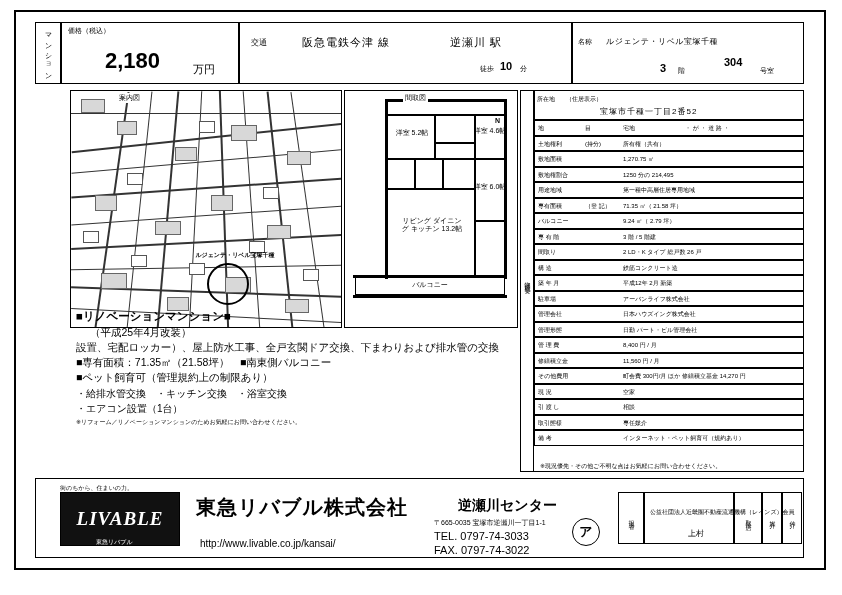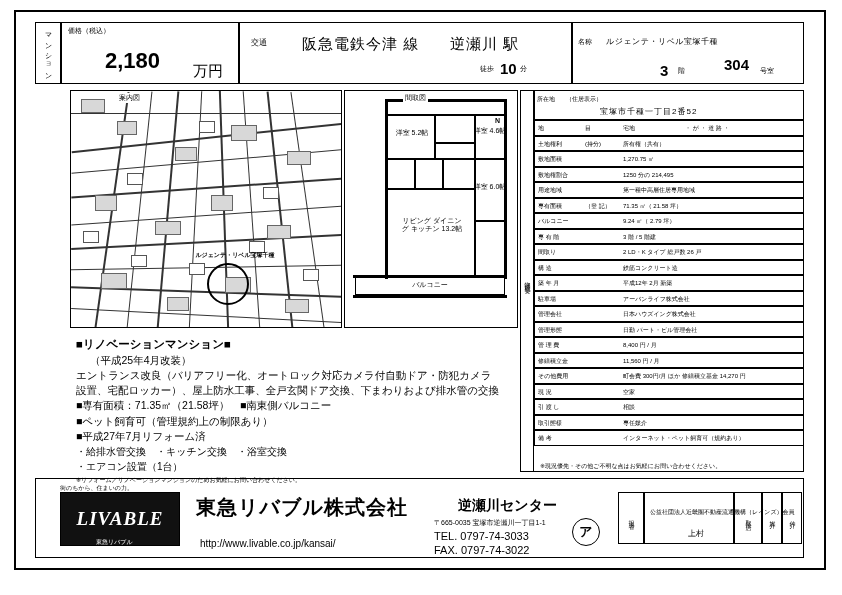--- a/index.html
+++ b/index.html
@@ -13,21 +13,21 @@
   }
   .bx{position:absolute;box-sizing:border-box;border:1px solid #000;}
   .t{position:absolute;box-sizing:border-box;}
   .vert{
     writing-mode:vertical-rl;text-orientation:upright;
     display:flex;align-items:center;justify-content:center;letter-spacing:2px;
   }
   .small{font-size:8px;}
   .xs{font-size:7px;}
   .xxs{font-size:6px;}
-  .med{font-size:15px;}
+  .med{font-size:11px;}
   .big{font-size:22px;font-weight:bold;}
   .b{font-weight:bold;}
   
   #mapbox{position:absolute;left:0;top:0;width:100%;height:100%;overflow:hidden;background:#fff;}
   .maproad{position:absolute;background:#333;}
   .mapblk{position:absolute;border:1px solid #555;background:#fff;}
   .mapfill{position:absolute;background:#d8d8d8;border:1px solid #666;}
   
   #planbox{position:absolute;left:0;top:0;width:100%;height:100%;}
   .room{position:absolute;border:1px solid #000;background:#fff;box-sizing:border-box;}
@@ -288,28 +288,26 @@
       <div class="bx" style="left: 534px; top: 430px; width: 270px; height: 15.5px; position: absolute;">
         <div class="t xxs" style="left: 3px; top: 3px; width: 48px;">備 考</div>
         <div class="t xxs" style="left: 50px; top: 3px; width: 34px;"></div>
         <div class="t xxs" style="left: 88px; top: 3px; width: 178px;">インターネット・ペット飼育可（規約あり）</div>
       </div>
     </div>
 
   <div class="t xxs" style="left:540px;top:462px;">※現況優先・その他ご不明な点はお気軽にお問い合わせください。</div>
 
   <div class="bx" style="left:70px;top:328px;width:448px;height:144px;border:none;"></div>
-  <div id="desc" style="left:76px;top:336px;width:440px;">
+  <div id="desc" style="left:76px;top:308px;width:440px;">
     <div class="hd">■リノベーションマンション■</div>
     <div style="margin-left:14px;font-size:10.5px;">（平成25年4月改装）</div>
-    <div>エントランス改良（バリアフリー化、オートロック対応カメラ付自動ドア・防犯カメラ</div>
     <div>設置、宅配ロッカー）、屋上防水工事、全戸玄関ドア交換、下まわりおよび排水管の交換</div>
     <div>■専有面積：71.35㎡（21.58坪）　■南東側バルコニー</div>
     <div>■ペット飼育可（管理規約上の制限あり）</div>
-    <div>■平成27年7月リフォーム済</div>
     <div id="desc-items" style="font-size:10px;line-height:1.5;">
         <div>・給排水管交換　・キッチン交換　・浴室交換</div>
         <div>・エアコン設置（1台）</div>
       </div>
     <div class="xxs" style="margin-top:2px;">※リフォーム／リノベーションマンションのためお気軽にお問い合わせください。</div>
   </div>
 
   <div class="bx" style="left:35px;top:478px;width:769px;height:80px;"></div>
   <div id="logo" style="left:60px;top:492px;width:118px;height:52px;">
     <span class="logotxt">LIVABLE</span>

